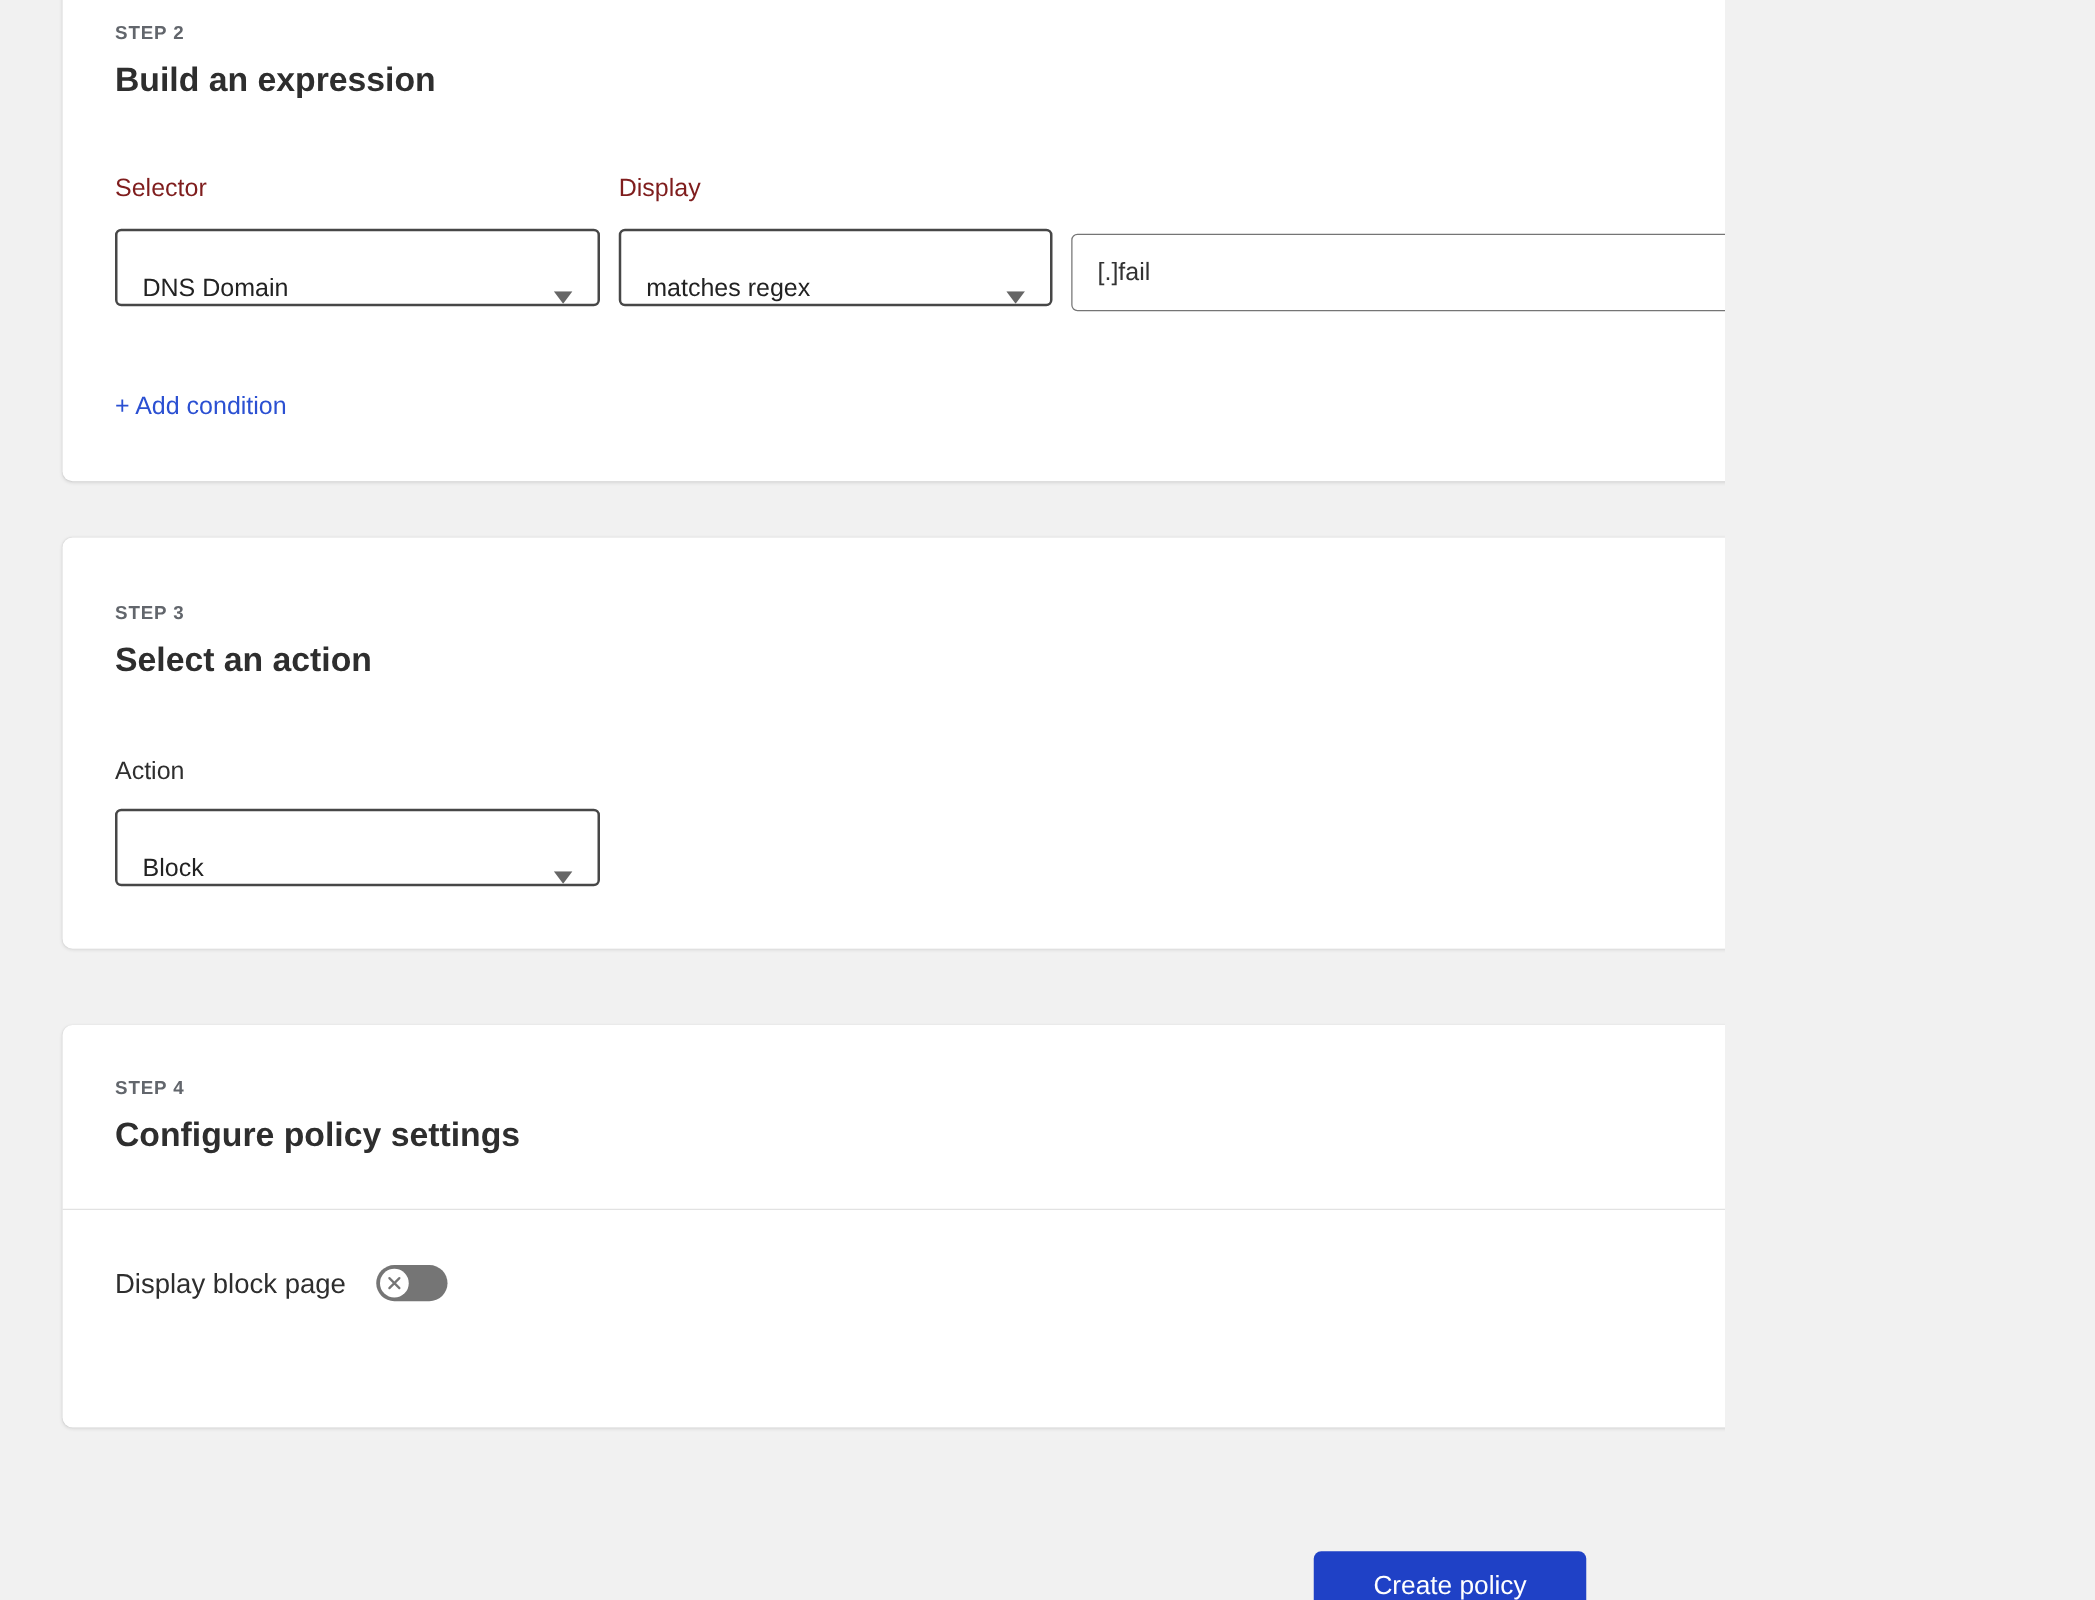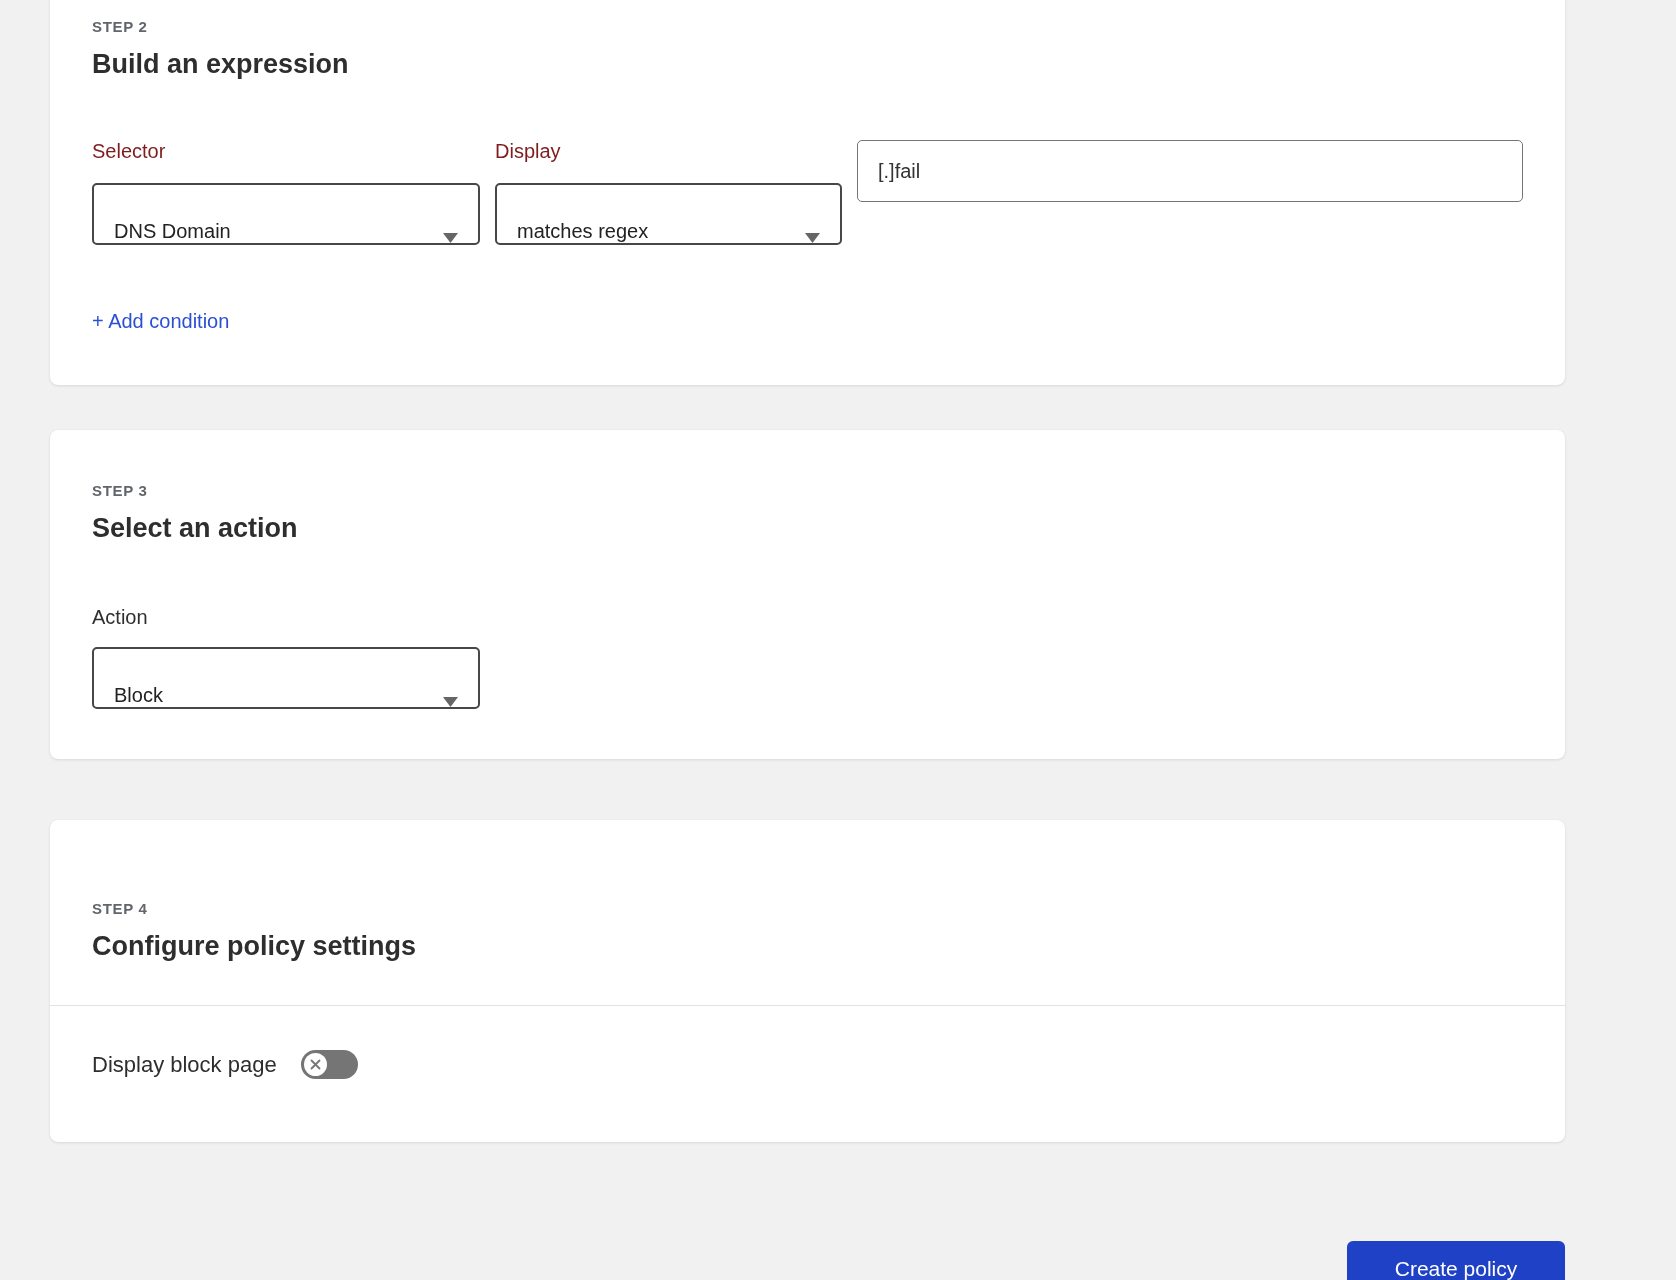--- a/index.html
+++ b/index.html
@@ -3,21 +3,21 @@
 <meta charset="utf-8">
 <style>
   html,body{margin:0;padding:0;}
   body{
     width:1676px;height:1280px;
     background:#f1f1f1;
     font-family:"Liberation Sans", sans-serif;
     color:#333;
     overflow:hidden;
   }
-  .page{position:relative;width:1676px;height:1280px;overflow:hidden;}
+  .page{position:relative;width:1380px;height:1280px;overflow:hidden;}
 
   .card{
     position:absolute;left:50px;width:1515px;
     background:#ffffff;border-radius:8px;
     box-shadow:0 1px 3px rgba(0,0,0,.10), 0 0 1px rgba(0,0,0,.06);
     box-sizing:border-box;
   }
   .card-step2{top:-40px;height:425px;padding:58px 42px 0;}
   .card-step3{top:430px;height:329px;padding:52px 42px 0;}
   .card-step4{top:820px;height:322px;padding:0;}
@@ -44,35 +44,34 @@
     padding:0 20px;font-size:20px;color:#222;box-sizing:border-box;
     cursor:pointer;
   }
   .caret svg{display:block;}
 
   .text-input{
     height:62px;width:100%;box-sizing:border-box;
     border:1px solid #757575;border-radius:5px;
     padding:0 20px;font-size:20px;color:#333;
     font-family:"Liberation Sans", sans-serif;
-    outline:none;background:#fff;
+    outline:none;background:#fff;margin-top:47px;
   }
 
   .add-condition{
     margin-top:64px;font-size:20px;color:#2b50d2;cursor:pointer;
     display:inline-block;line-height:24px;
   }
 
   .action-label{font-size:20px;color:#2f2f2f;margin-top:62px;line-height:23px;}
   .action-select{width:388px;margin-top:18px;}
 
   .card4-header{
     height:148px;box-sizing:border-box;padding:42px 42px 0;
     border-bottom:1px solid #e2e2e2;
-    margin-top:38px;
   }
   .card4-body{padding:44px 42px 0;}
   .toggle-row{display:flex;align-items:center;}
   .toggle-label{font-size:22px;font-weight:normal;color:#2e2e2e;line-height:26px;}
   .toggle{
     position:relative;width:57px;height:29px;border-radius:15px;
     background:#757575;margin-left:24px;cursor:pointer;flex:0 0 auto;
   }
   .toggle-knob{
     position:absolute;left:3px;top:3px;width:23px;height:23px;border-radius:50%;

